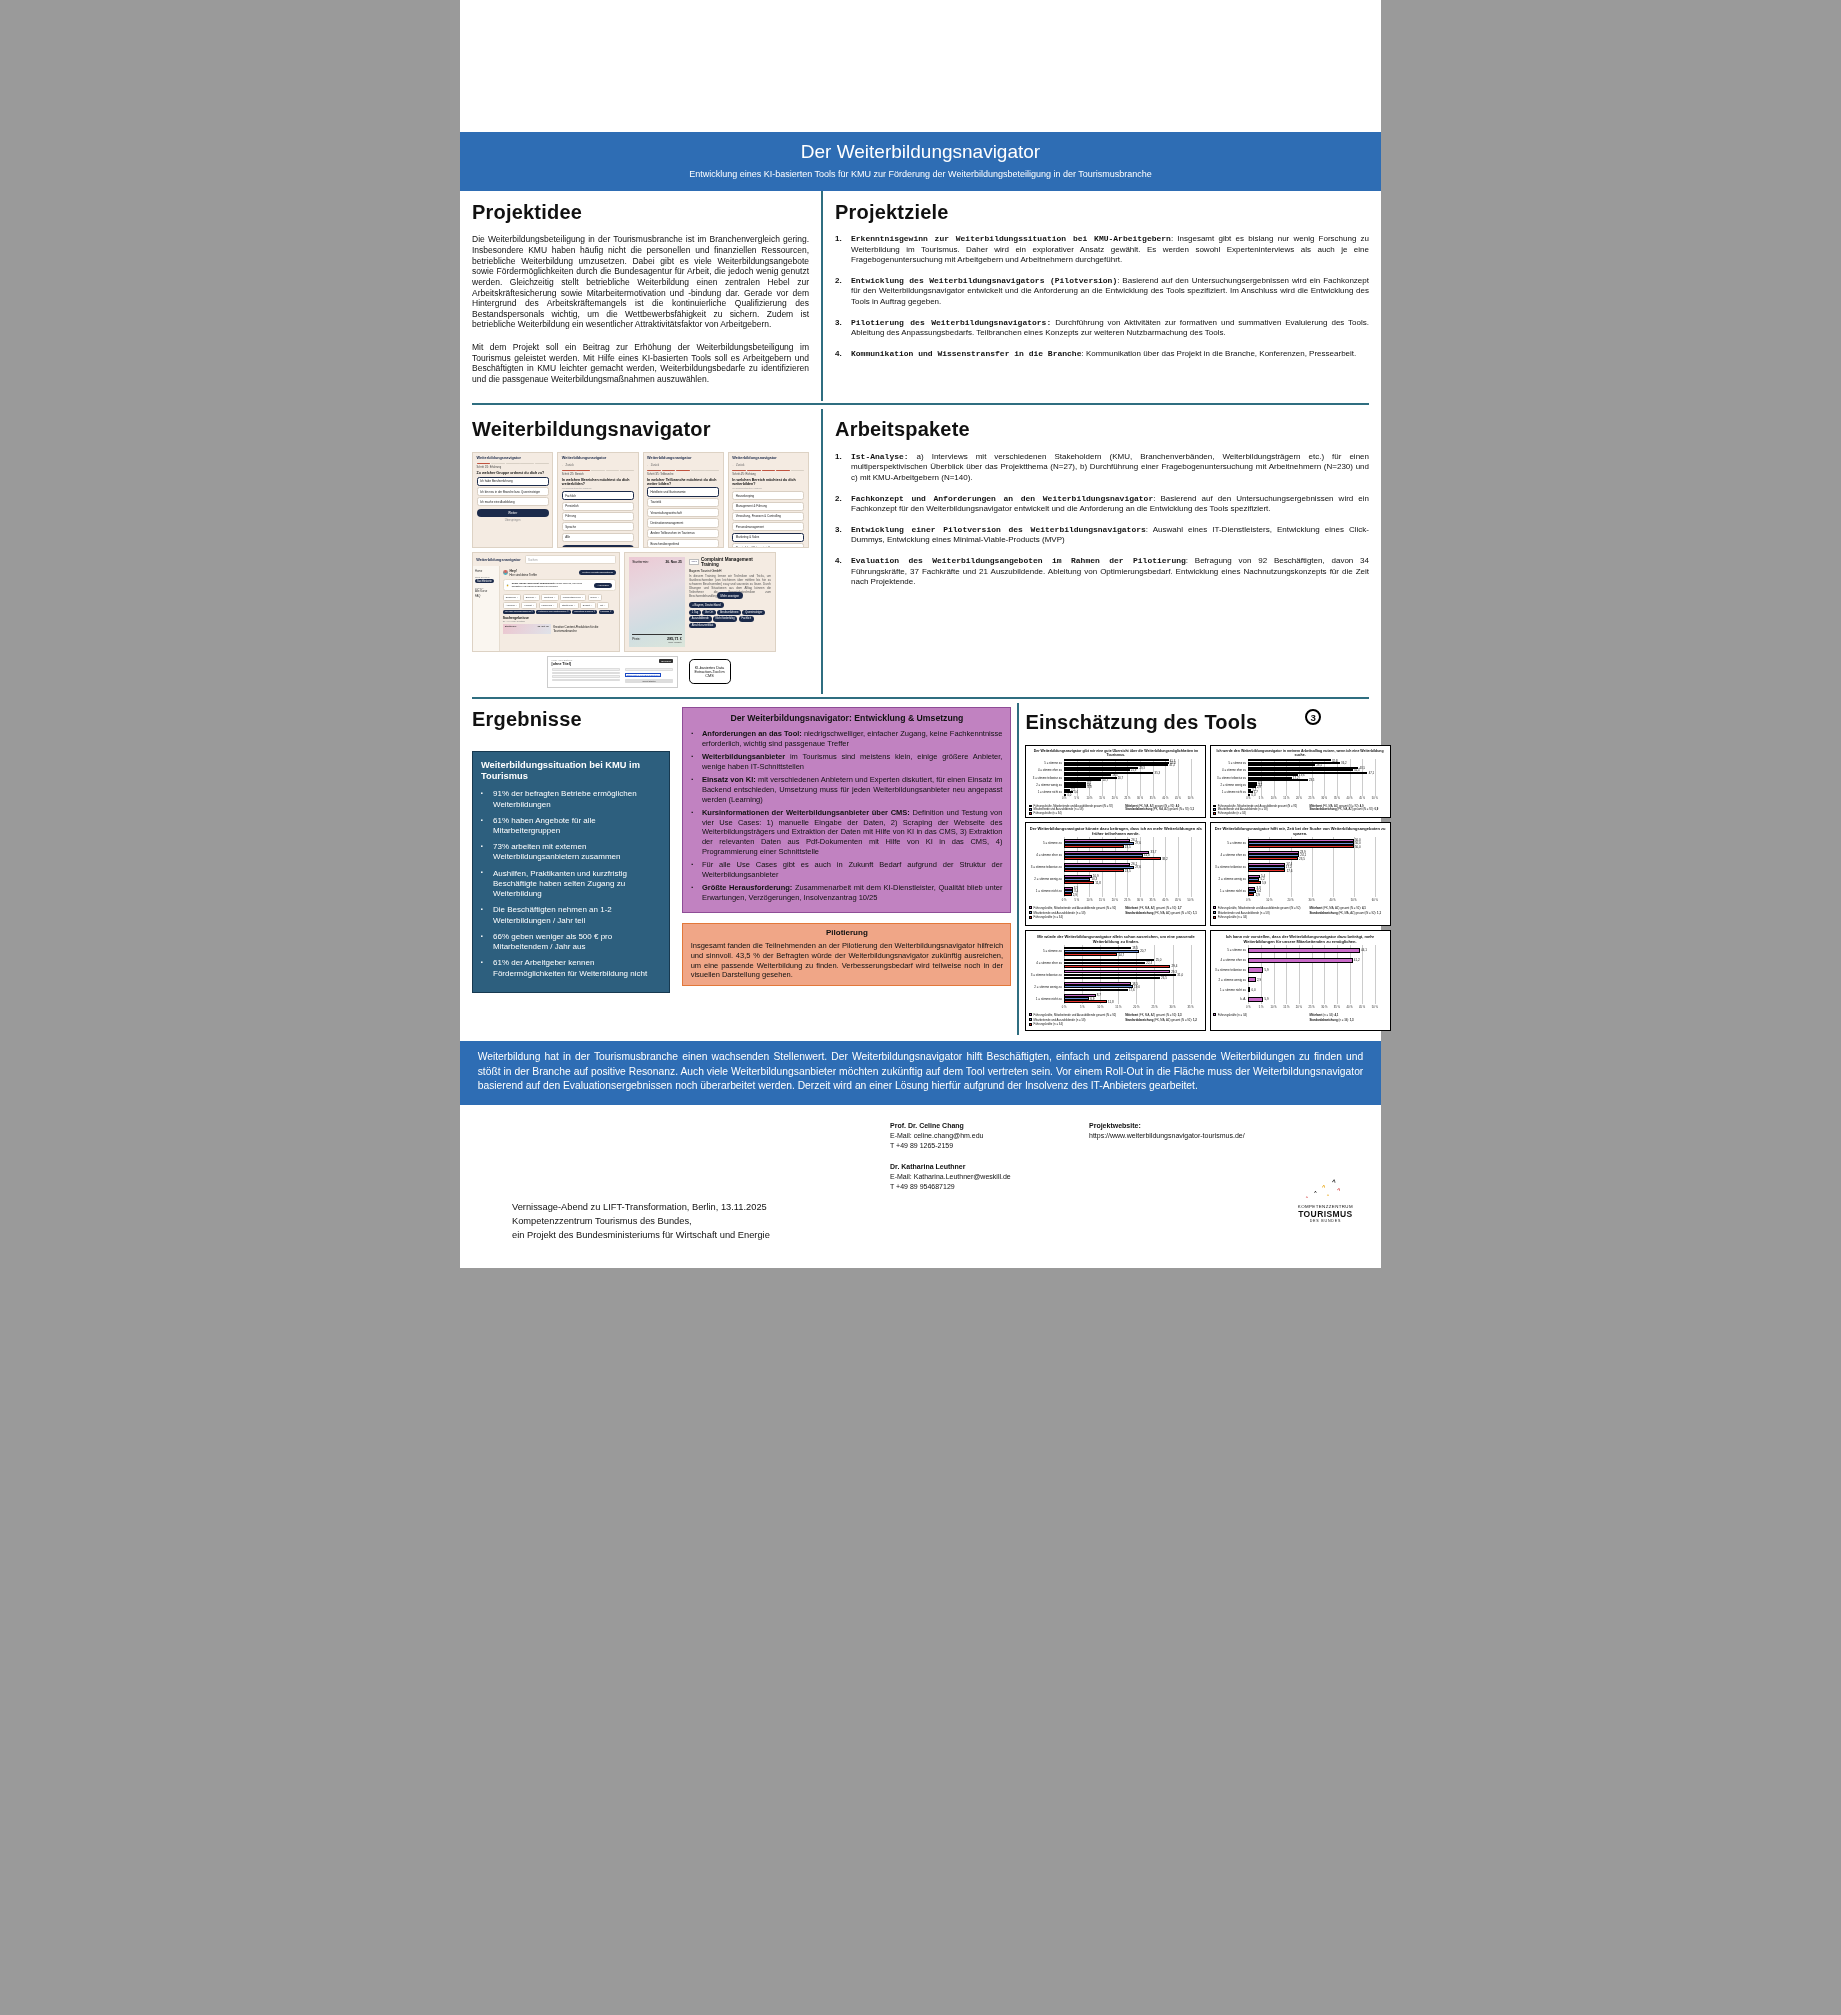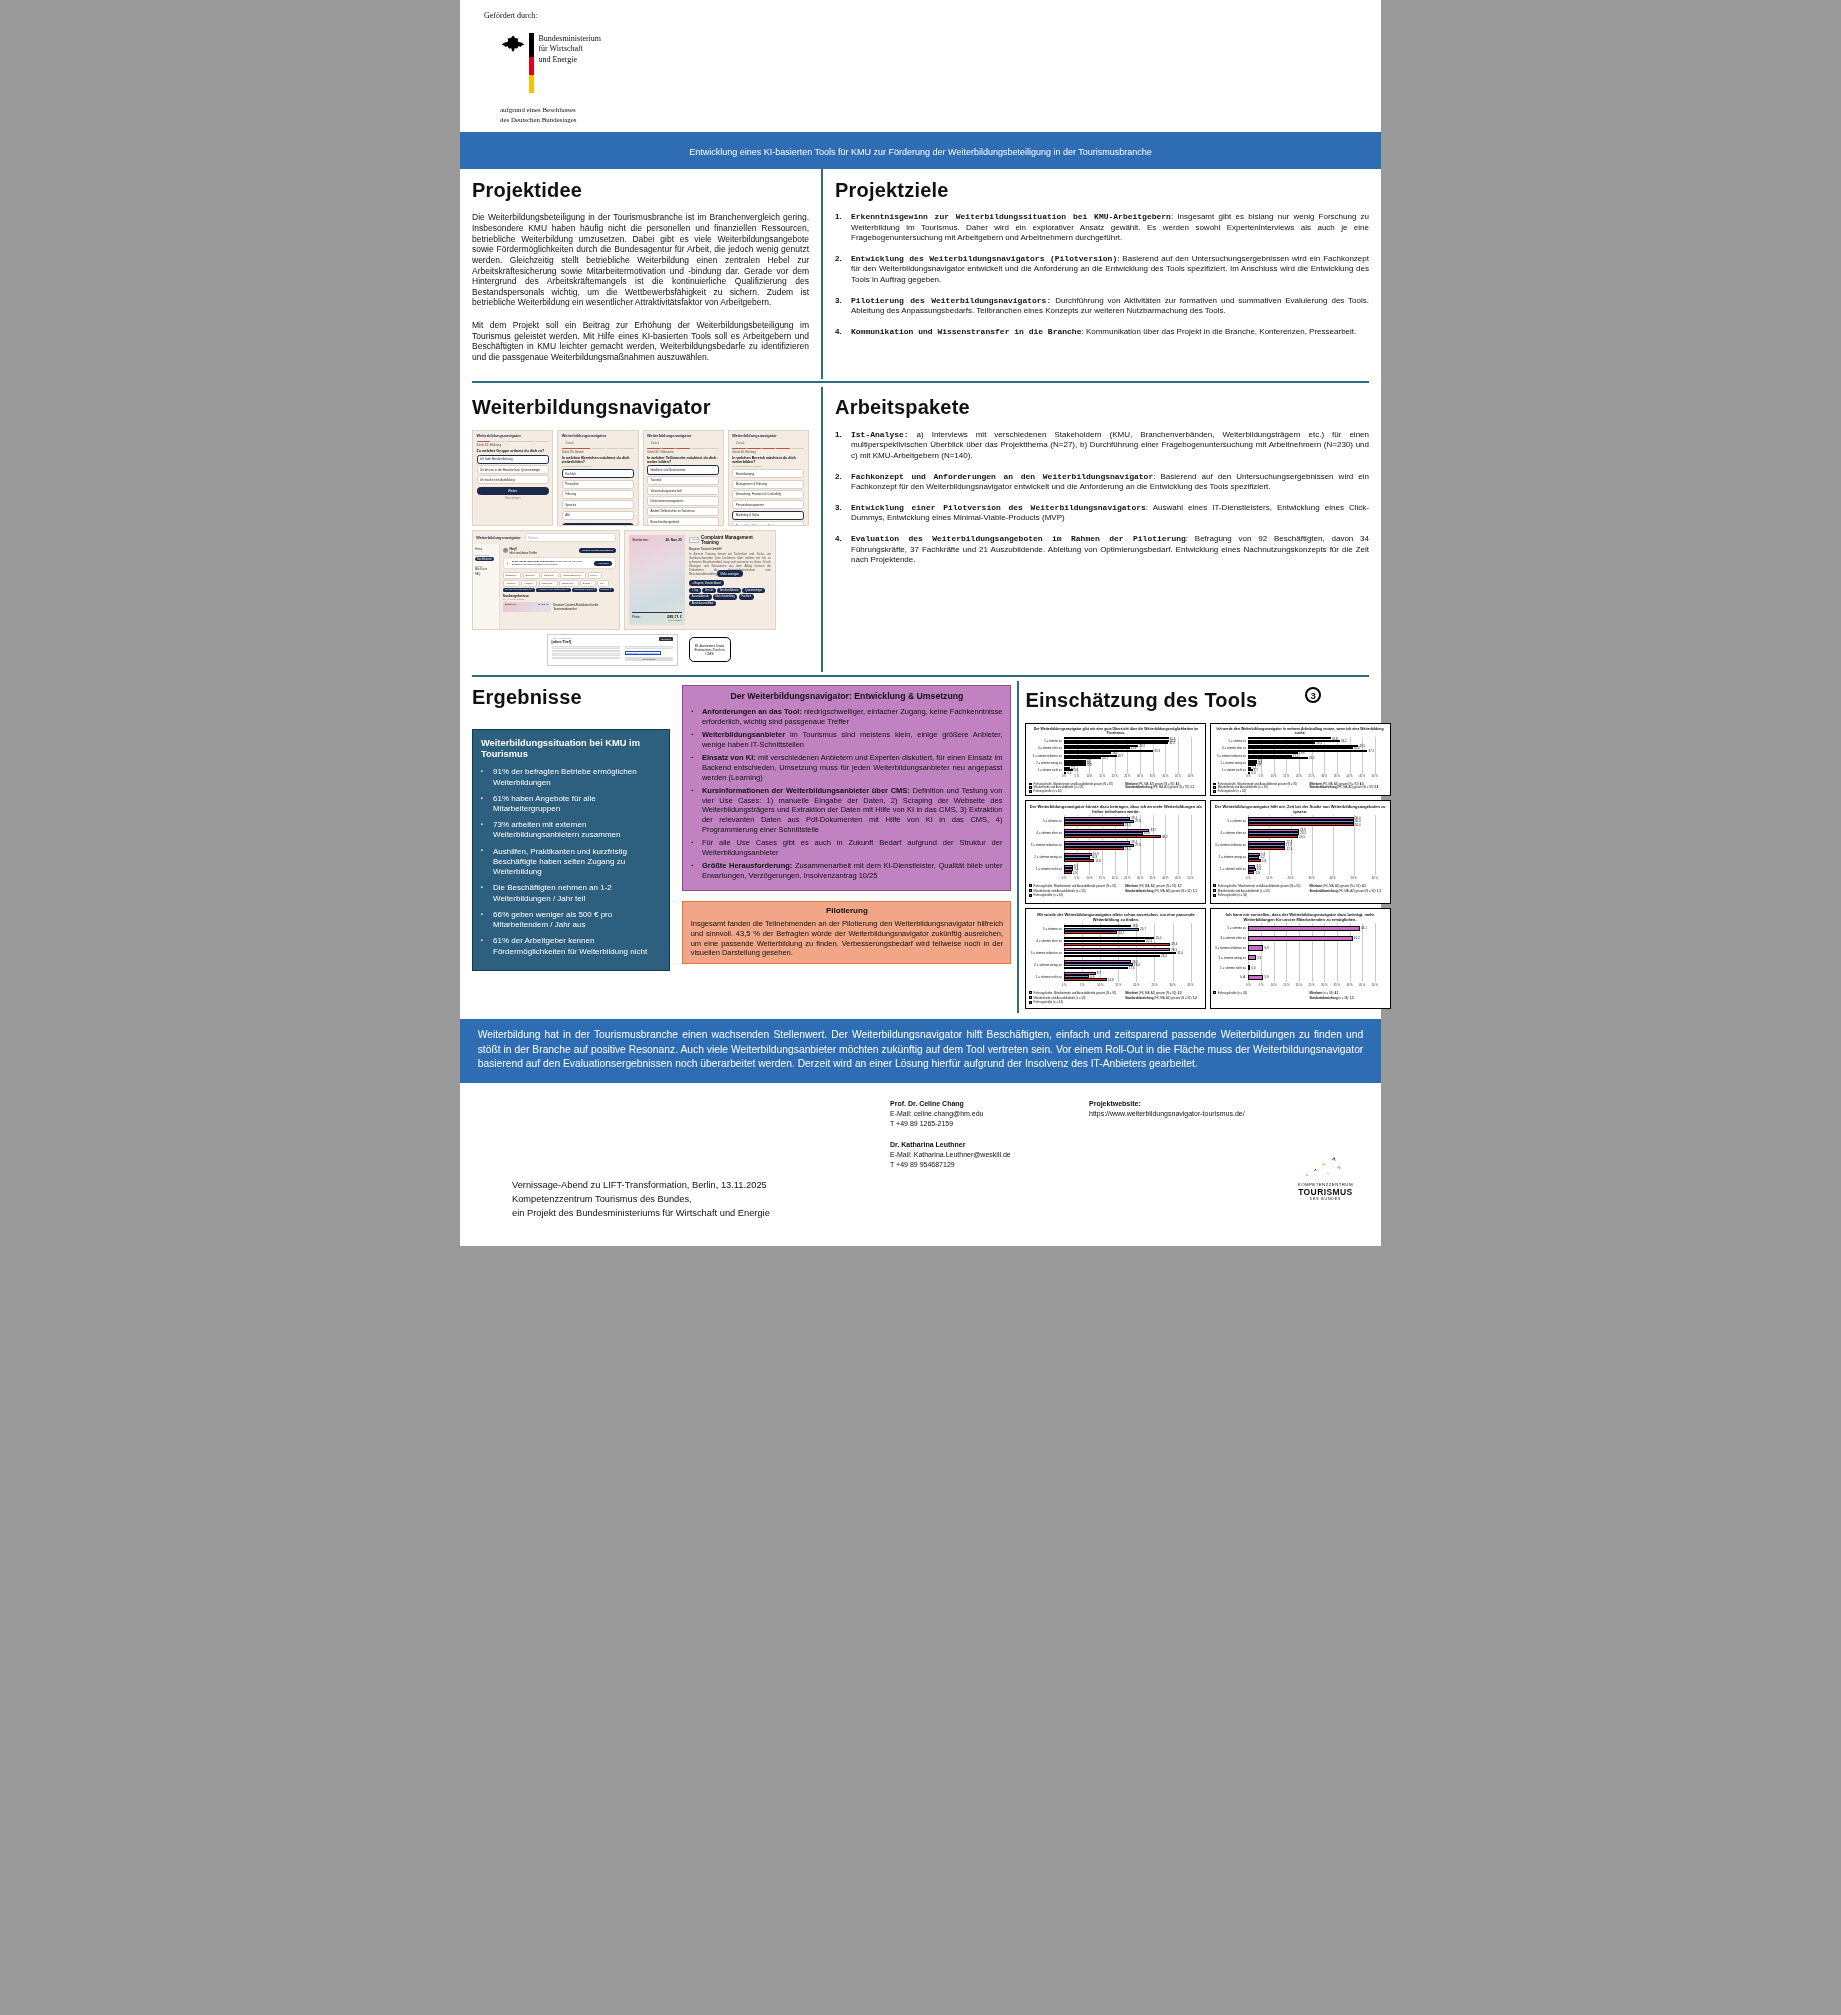--- a/index.html
+++ b/index.html
@@ -179,39 +179,24 @@
   .ktb-l1 { font-size:4.4px; letter-spacing:0.4px; }
   .ktb-l2 { font-size:8.5px; font-weight:800; letter-spacing:0.4px; }
   .ktb-l3 { font-size:3.6px; letter-spacing:0.8px; }
 </style>
 </head>
 <body>
 
 <div class="page">
 
   <div class="header">
-    <div class="funding">
-      <div class="funding-label">Gefördert durch:</div>
-      <div class="bmwi">
-        <span class="eagle">
-          <svg viewBox="0 0 24 24" width="26" height="26">
-              <path d="M12 2c-1 2.2-3 3.2-5.2 3.1.9 1 1 2.2.2 3.2-2.1 0-4.2 1-5.5 2.9 1.9-.2 3.1.6 3.3 1.8l2.2-.9c.1 1.2 1 2.2 2.1 2.4l1.2-1 .9 3.4h1.6l.9-3.4 1.2 1c1.1-.2 2-1.2 2.1-2.4l2.2.9c.2-1.2 1.4-2 3.3-1.8-1.3-1.9-3.4-2.9-5.5-2.9-.8-1-.7-2.2.2-3.2C15 5.2 13 4.2 12 2z" fill="#000"></path>
-            </svg>
-        </span>
-        <span class="stripe"></span>
-        <div class="bmwi-text" style="white-space:pre-line;">Bundesministerium
-für Wirtschaft
-und Energie</div>
-      </div>
-      <div class="funding-note" style="white-space:pre-line;">aufgrund eines Beschlusses
-des Deutschen Bundestages</div>
-    </div>
   </div>
 
   <div class="banner">
+    <div class="banner-title">Der Weiterbildungsnavigator</div>
     <div class="banner-sub">Entwicklung eines KI-basierten Tools für KMU zur Förderung der Weiterbildungsbeteiligung in der Tourismusbranche</div>
   </div>
 
   <div class="main">
 
     <div class="sec">
       <div class="col-left">
         <div class="h2x">Projektidee</div>
         <p class="body-text">Die Weiterbildungsbeteiligung in der Tourismusbranche ist im Branchenvergleich gering. Insbesondere KMU haben häufig nicht die personellen und finanziellen Ressourcen, betriebliche Weiterbildung umzusetzen. Dabei gibt es viele Weiterbildungsangebote sowie Fördermöglichkeiten durch die Bundesagentur für Arbeit, die jedoch wenig genutzt werden. Gleichzeitig stellt betriebliche Weiterbildung einen zentralen Hebel zur Arbeitskräftesicherung sowie Mitarbeitermotivation und -bindung dar. Gerade vor dem Hintergrund des Arbeitskräftemangels ist die kontinuierliche Qualifizierung des Bestandspersonals wichtig, um die Wettbewerbsfähigkeit zu sichern. Zudem ist betriebliche Weiterbildung ein wesentlicher Attraktivitätsfaktor von Arbeitgebern.</p>
         <p class="body-text">Mit dem Projekt soll ein Beitrag zur Erhöhung der Weiterbildungsbeteiligung im Tourismus geleistet werden. Mit Hilfe eines KI-basierten Tools soll es Arbeitgebern und Beschäftigten in KMU leichter gemacht werden, Weiterbildungsbedarfe zu identifizieren und die passgenaue Weiterbildungsmaßnahmen auszuwählen.</p>

